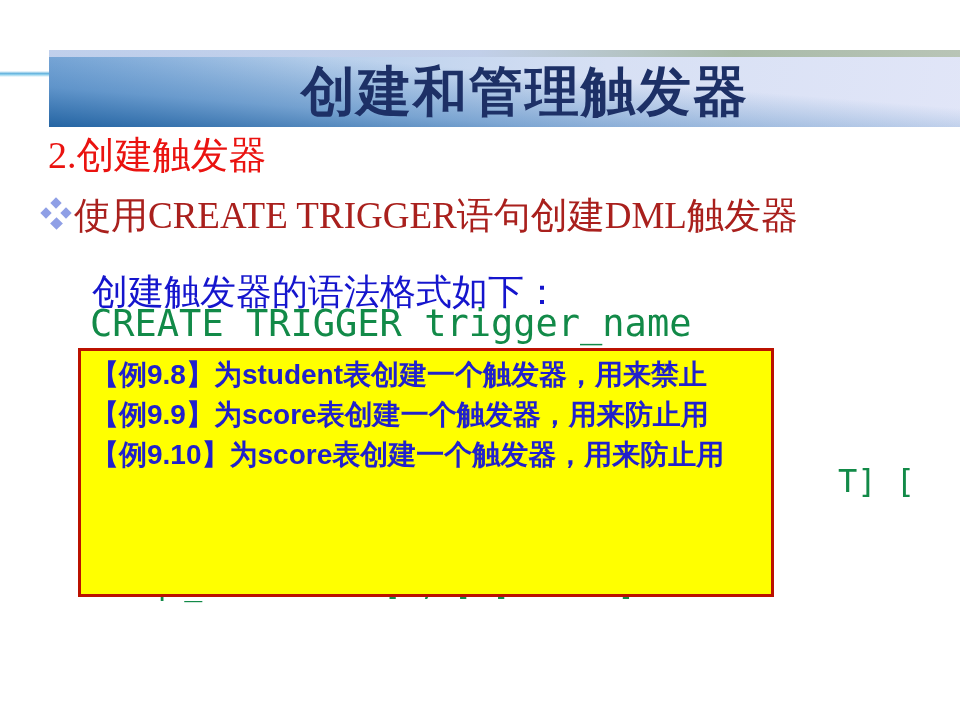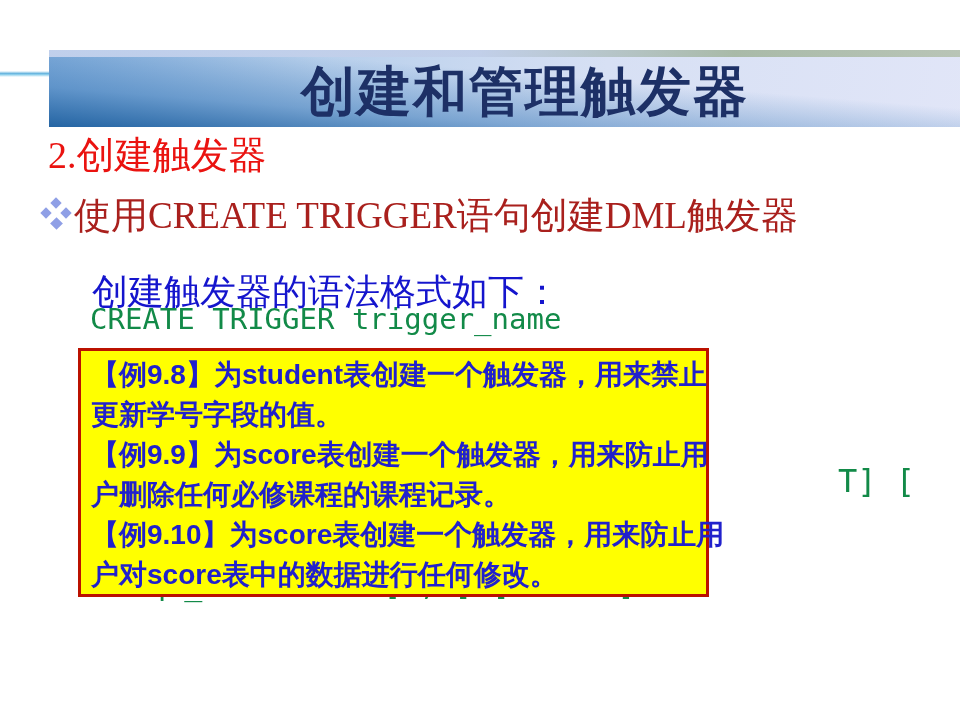--- a/index.html
+++ b/index.html
@@ -28,26 +28,26 @@
   .diamond-bullet i.d-top{left:10px;top:0;}
   .diamond-bullet i.d-left{left:0;top:10px;}
   .diamond-bullet i.d-right{left:20px;top:10px;}
   .diamond-bullet i.d-bottom{left:10px;top:20px;width:9px;height:9px;}
 
   .bullet-text{position:absolute;left:74px;top:191px;font-size:37px;color:var(--bullet_text);white-space:nowrap;font-family:Liberation Serif, serif;}
 
   .syntax-intro{position:absolute;left:92px;top:268px;font-size:36px;color:var(--syntax_intro);white-space:nowrap;}
 
   .code{font-family:"DejaVu Sans Mono","Liberation Mono",monospace;color:var(--code);white-space:nowrap;}
-  .code-line{position:absolute;left:90px;top:302px;font-size:29px;z-index:0;}
+  .code-line{position:absolute;left:90px;top:302px;font-size:37px;z-index:0;}
   .code-frag-right{position:absolute;left:838px;top:462px;font-size:32px;z-index:0;}
   .code-frag-bottom{position:absolute;left:130px;top:567px;font-size:30px;z-index:0;}
 
   
-  .example-box{position:absolute;left:78px;top:348px;width:631px;height:249px;z-index:2;
+  .example-box{position:absolute;left:78px;top:348px;width:696px;height:249px;z-index:2;
     box-sizing:border-box;background:var(--box_bg);border:3px solid var(--box_border);
     padding:4px 10px;}
   .example-line{font-family:"Liberation Sans","DejaVu Sans",sans-serif;font-weight:bold;
     font-size:28px;line-height:40px;color:var(--box_text);white-space:nowrap;}
 </style>
 </head>
 <body>
 
 <div class="accent-line"></div>
 
@@ -66,18 +66,15 @@
 <div class="bullet-text">使用CREATE TRIGGER语句创建DML触发器</div>
 
 <div class="syntax-intro">创建触发器的语法格式如下：</div>
 
 <div class="code code-line">CREATE TRIGGER trigger_name</div>
 <div class="code code-frag-right">T] [</div>
 <div class="code code-frag-bottom">sql_statement [ ; ] [ ...n ]</div>
 
 <div class="example-box">
   <div class="example-line">【例9.8】为student表创建一个触发器，用来禁止</div>
-  <div class="example-line">更新学号字段的值。</div>
   <div class="example-line">【例9.9】为score表创建一个触发器，用来防止用</div>
-  <div class="example-line">户删除任何必修课程的课程记录。</div>
   <div class="example-line">【例9.10】为score表创建一个触发器，用来防止用</div>
-  <div class="example-line">户对score表中的数据进行任何修改。</div>
 </div>
 
 </body></html>

